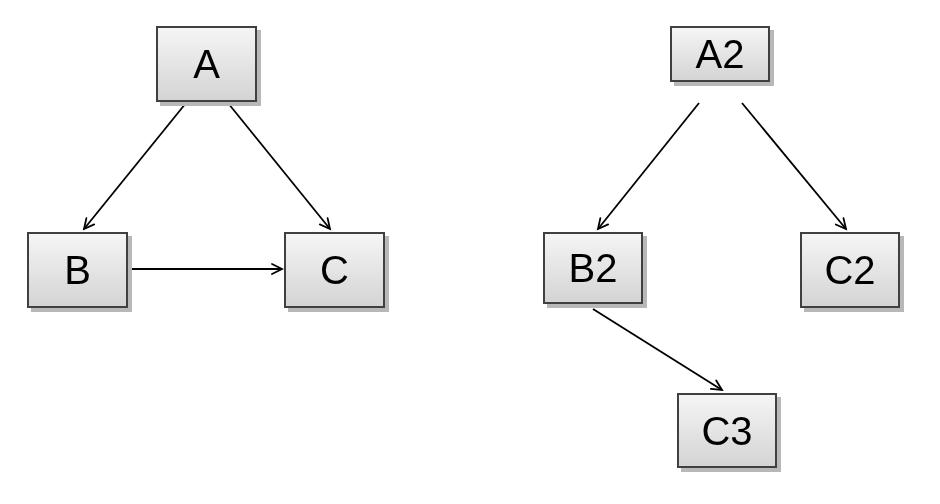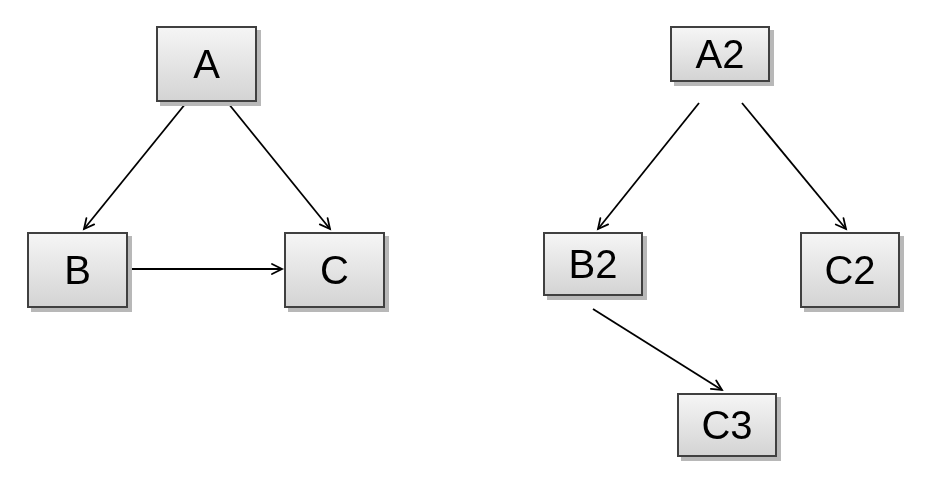--- a/index.html
+++ b/index.html
@@ -67,23 +67,23 @@
       </div>
       <div class="node" style="left: 27px; top: 232px; width: 101px; height: 76px;">
         <span class="node-label">B</span>
       </div>
       <div class="node" style="left: 284px; top: 232px; width: 101px; height: 76px;">
         <span class="node-label">C</span>
       </div>
       <div class="node" style="left: 670px; top: 26px; width: 100px; height: 56px;">
         <span class="node-label">A2</span>
       </div>
-      <div class="node" style="left: 543px; top: 232px; width: 100px; height: 64px;">
+      <div class="node" style="left: 543px; top: 232px; width: 100px; height: 72px;">
         <span class="node-label">B2</span>
       </div>
       <div class="node" style="left: 800px; top: 232px; width: 100px; height: 76px;">
         <span class="node-label">C2</span>
       </div>
-      <div class="node" style="left: 677px; top: 393px; width: 100px; height: 64px;">
+      <div class="node" style="left: 677px; top: 393px; width: 100px; height: 75px;">
         <span class="node-label">C3</span>
       </div>
     </div>
 </div>
 
 </body></html>

